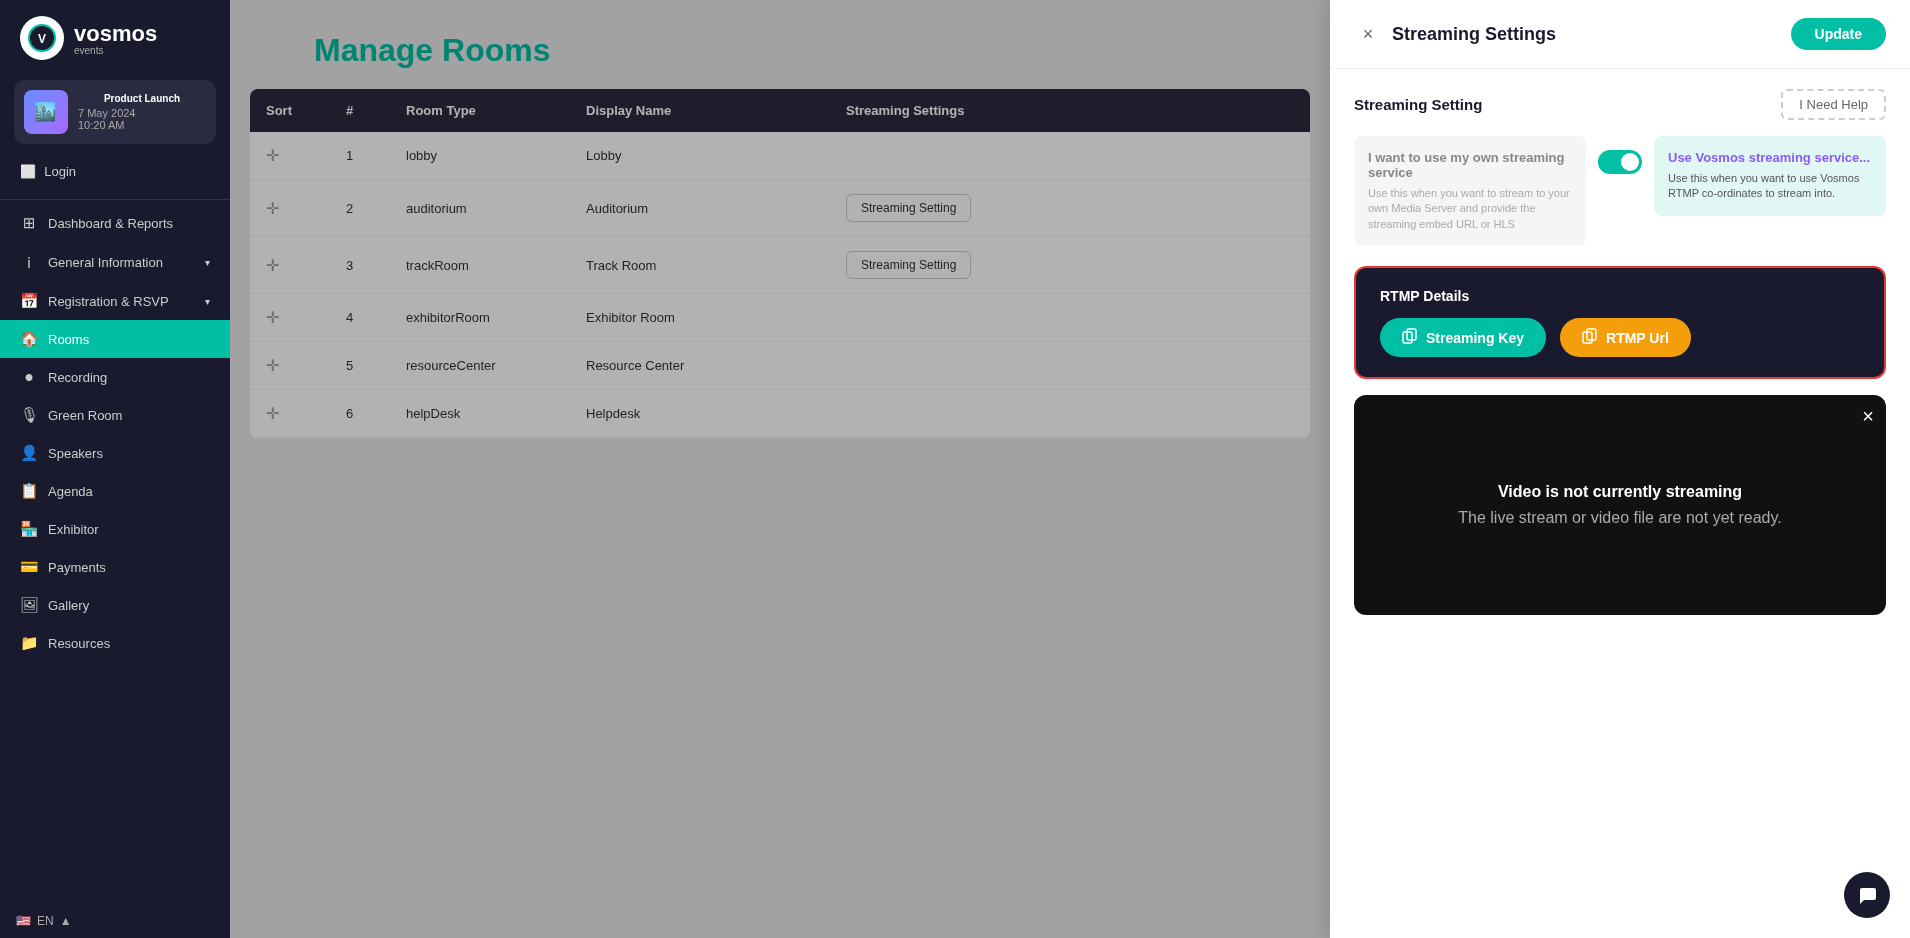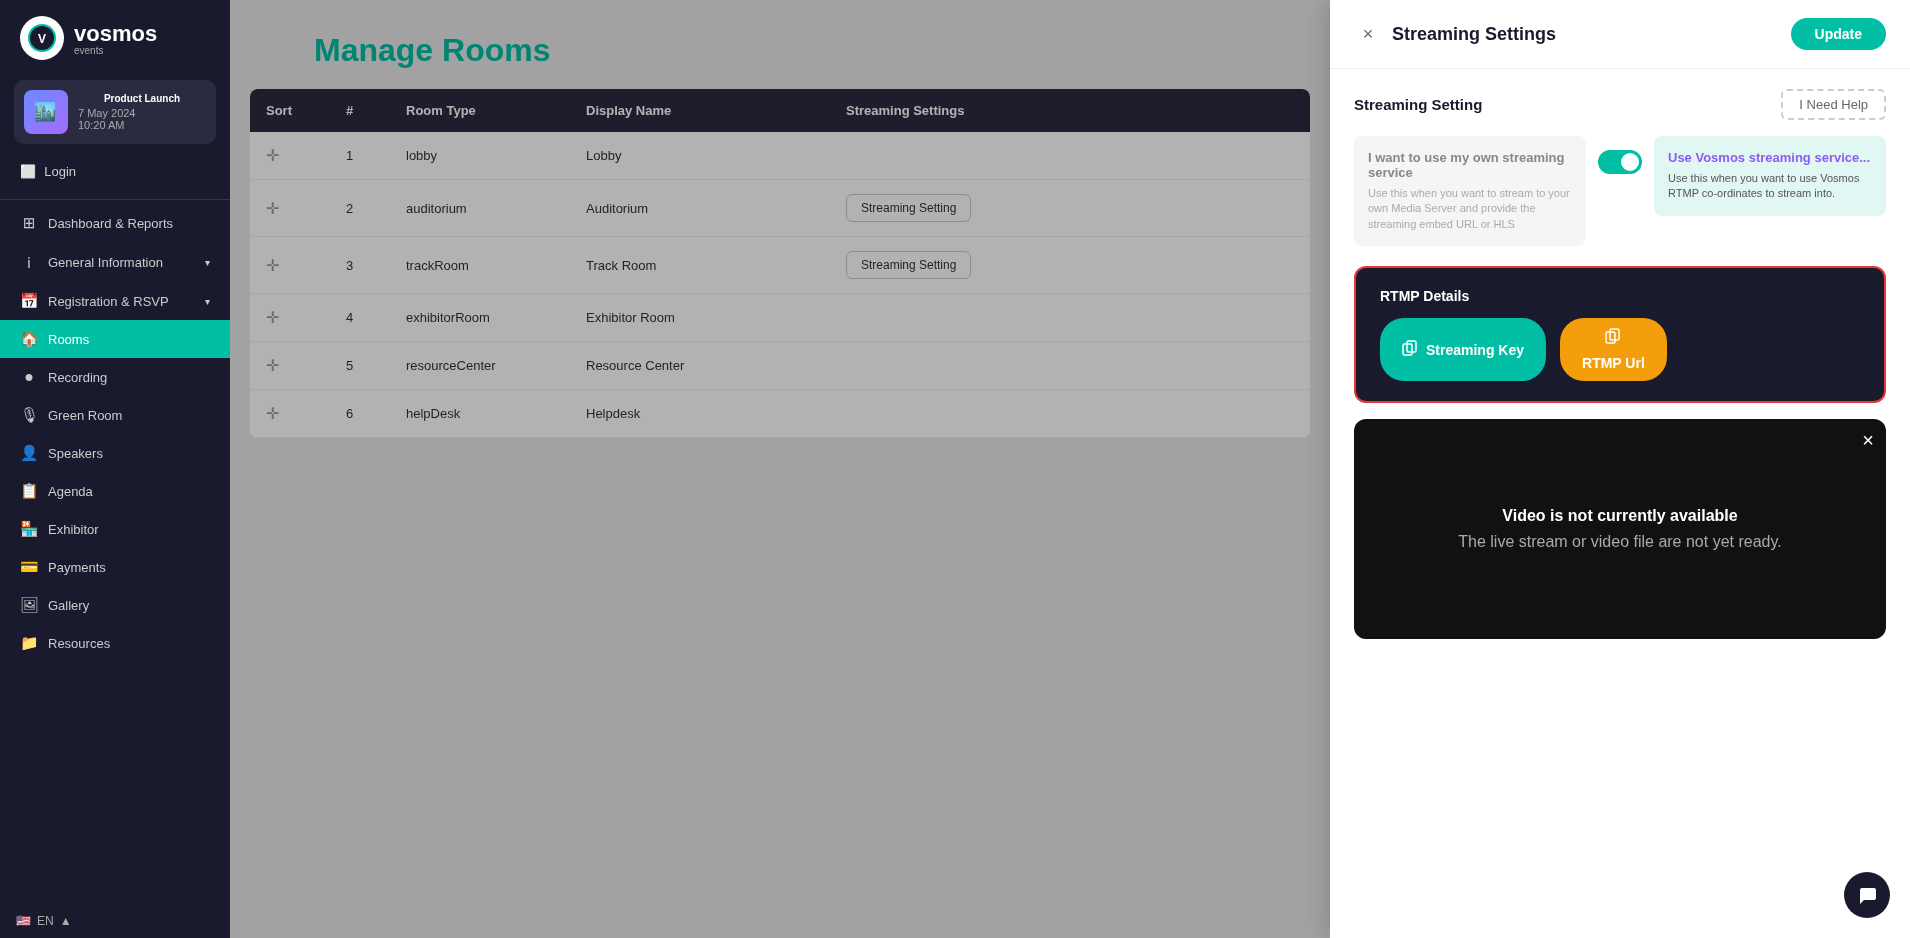--- a/index.html
+++ b/index.html
@@ -339,21 +339,20 @@
       color: #fff;
       border: none;
       border-radius: 24px;
       padding: 10px 22px;
       font-size: 14px;
       font-weight: 600;
       cursor: pointer;
       display: flex;
       align-items: center;
       gap: 8px;
-      flex-direction: column;
     }
 
     
     .video-box {
       background: #111;
       border-radius: 12px;
       overflow: hidden;
       position: relative;
       min-height: 220px;
       display: flex;
@@ -623,21 +622,21 @@
             </svg>
           </span>
           <span>RTMP Url</span>
         </button>
       </div>
     </div>
 
     <div class="video-box">
       <div class="video-close">×</div>
       <div class="video-content">
-        <div class="video-unavailable-title">Video is not currently available</div>
+        <div class="video-unavailable-title">Video is not currently streaming</div>
         <div class="video-unavailable-desc">The live stream or video file are not yet ready.</div>
       </div>
     </div>
   </div>
 </div>
 
 <div class="chat-bubble">
   <svg width="22" height="22" viewBox="0 0 22 22" fill="none">
     <path d="M4 4h14a2 2 0 012 2v8a2 2 0 01-2 2H8l-4 4V6a2 2 0 012-2z" fill="white"></path>
   </svg>

